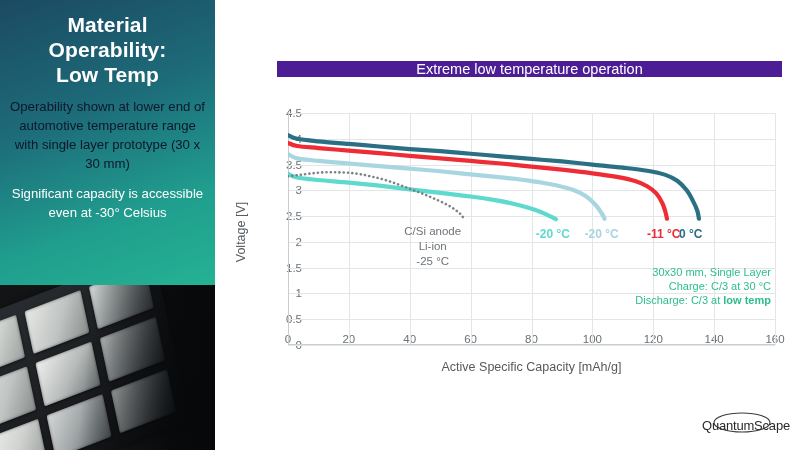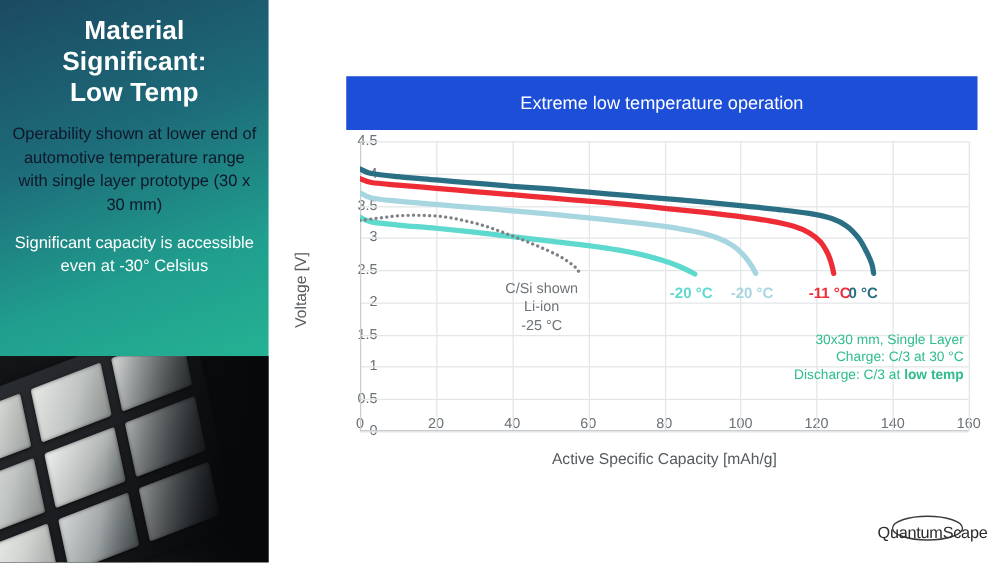--- a/index.html
+++ b/index.html
@@ -114,22 +114,22 @@
   
   #chart-region {
     position: absolute;
     left: 215px; top: 0;
     width: 585px; height: 450px;
     background: #ffffff;
   }
   #chart-banner {
     position: absolute;
     left: 62px; top: 61px;
-    width: 505px; height: 43px;
-    background: #1d4ed8;
+    width: 505px; height: 16px;
+    background: #4c1d95;
     color: #ffffff;
     font-size: 14.5px;
     display: flex;
     align-items: center;
     justify-content: center;
   }
 
   #plot-wrap {
     position: absolute;
     left: 0; top: 95px;
@@ -243,21 +243,21 @@
 </style>
 </head>
 <body>
 
 <div id="left-panel">
   <div id="left-gradient"></div>
 
   <div id="panel-title">
 
     <div>Material</div>
-    <div>Significant:</div>
+    <div>Operability:</div>
     <div>Low Temp</div>
   </div>
 
   <div id="panel-body-1">Operability shown at lower end of automotive temperature range with single layer prototype (30 x 30 mm)</div>
   <div id="panel-body-2">Significant capacity is accessible even at -30°  Celsius</div>
 
   <div id="photo">
     <div class="floor"></div>
     <div class="tray"></div>
     <div class="cells">
@@ -341,21 +341,21 @@
           <path d="M 0 63.41333333333333 C 2.029166666666667 63.15555555555555, 8.116666666666667 62.38222222222223, 12.175 61.866666666666674 C 16.233333333333334 61.351111111111116, 20.291666666666668 60.749629629629624, 24.35 60.31999999999999 C 28.408333333333335 59.89037037037036, 32.46666666666667 59.46074074074074, 36.525 59.28888888888889 C 40.58333333333333 59.11703703703704, 44.641666666666666 59.202962962962964, 48.7 59.28888888888889 C 52.75833333333334 59.37481481481482, 56.81666666666667 59.46074074074074, 60.875 59.80444444444444 C 64.93333333333334 60.148148148148145, 68.99166666666666 60.66370370370372, 73.05 61.35111111111112 C 77.10833333333333 62.03851851851853, 81.16666666666666 62.983703703703696, 85.225 63.92888888888888 C 89.28333333333333 64.87407407407406, 93.34166666666667 65.81925925925925, 97.4 67.02222222222221 C 101.45833333333334 68.22518518518517, 105.51666666666667 69.6859259259259, 109.575 71.14666666666665 C 113.63333333333334 72.6074074074074, 117.69166666666666 74.24, 121.75 75.78666666666666 C 125.80833333333334 77.33333333333333, 129.86666666666667 78.79407407407408, 133.925 80.42666666666668 C 137.98333333333335 82.05925925925928, 142.04166666666666 83.7777777777778, 146.1 85.58222222222224 C 150.15833333333333 87.38666666666668, 154.72395833333334 89.36296296296297, 158.275 91.25333333333333 C 161.82604166666667 93.1437037037037, 164.86979166666666 95.12, 167.40625 96.92444444444445 C 169.94270833333334 98.72888888888889, 171.971875 100.36148148148146, 173.49375 102.07999999999998 C 175.015625 103.7985185185185, 176.03020833333332 106.37629629629629, 176.5375 107.23555555555555" fill="none" stroke="#7d8286" stroke-linecap="round" stroke-linejoin="round" stroke-width="2.6" stroke-dasharray="0.1 4.2"></path>
         </svg>
       <div id="labels-layer">
           <div class="series-label" style="color: rgb(42, 111, 132); left: 390.906px; top: 113.689px;">0 °C</div>
           <div class="series-label" style="color: rgb(238, 44, 53); left: 358.947px; top: 113.689px;">-11 °C</div>
           <div class="series-label" style="color: rgb(167, 214, 224); left: 296.55px; top: 113.689px;">-20 °C</div>
           <div class="series-label" style="color: rgb(94, 217, 205); left: 247.85px; top: 113.689px;">-20 °C</div>
         </div>
 
       <div id="annot-lion" style="left: 116.275px; top: 110.844px;">
-        <div>C/Si shown</div>
+        <div>C/Si anode</div>
         <div>Li-ion</div>
         <div>-25 °C</div>
       </div>
 
       <div id="annot-cond" style="left: 280.025px; top: 152.089px; width: 202.975px;">
         <div>30x30 mm, Single Layer</div>
         <div>Charge: C/3 at 30 °C</div>
         <div><span>Discharge: C/3 at </span><span class="bold">low temp</span></div>
       </div>
     </div>

